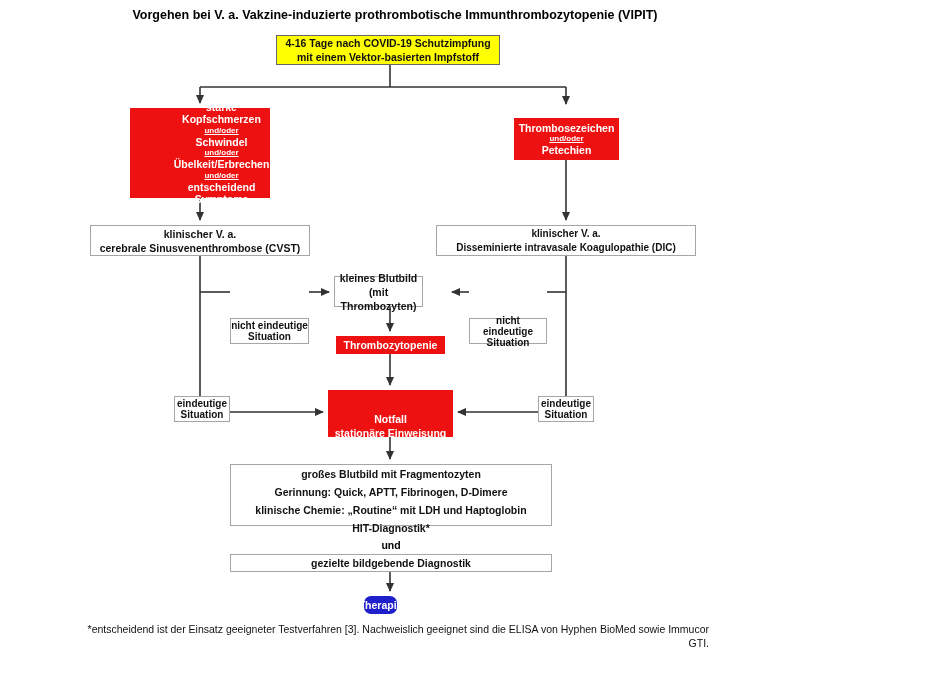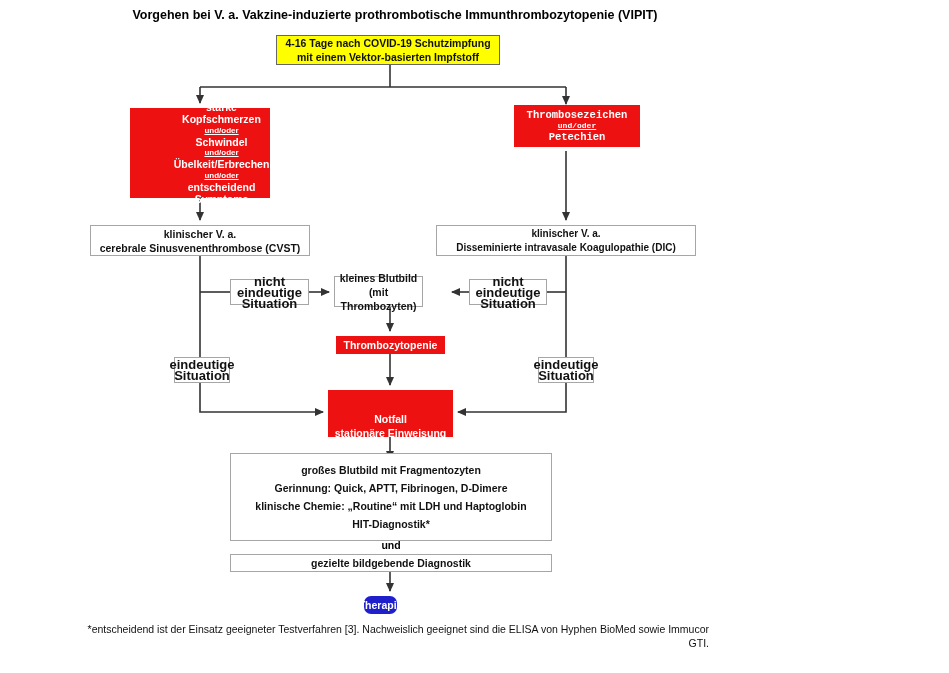--- a/index.html
+++ b/index.html
@@ -14,21 +14,21 @@
   .canvas{position:relative;width:949px;height:673px;background:#ffffff;overflow:hidden;}
   .arrows{position:absolute;left:0;top:0;width:949px;height:673px;z-index:1;}
   .flow-line{stroke:var(--line);stroke-width:1.6;fill:none;}
   .arrow-head{fill:var(--line);}
   .box{position:absolute;z-index:2;display:flex;flex-direction:column;justify-content:center;
        align-items:center;text-align:center;font-weight:bold;color:#111;line-height:14px;}
   .white-box{background:#ffffff;border:1px solid var(--box-border);font-size:10.5px;}
   .red-box{background:var(--red);color:#ffffff;font-size:10.5px;}
   .yellow-box{background:var(--yellow);border:1px solid #666666;font-size:10.5px;color:#111;}
   .blue-box{background:var(--blue);color:#ffffff;font-size:10.5px;}
-  .small-box{font-size:13px;line-height:11px;}
+  .small-box{font-size:10px;line-height:11px;margin-top:39px;}
   .andor{font-size:8px;line-height:10px;text-decoration:underline;}
   .sym-line{line-height:12.5px;}
   .big-line{line-height:18px;}
   .title{position:absolute;left:0;top:8px;width:790px;text-align:center;
          font-size:12.5px;font-weight:bold;color:#000;z-index:2;}
   .und-label{position:absolute;left:230px;top:539px;width:322px;text-align:center;
              font-size:10.5px;font-weight:bold;color:#000;z-index:2;}
   .footnote{position:absolute;left:85px;top:622px;width:624px;font-size:10.5px;
             line-height:14px;color:#111;z-index:2;text-align:right;}
 </style>
@@ -71,21 +71,21 @@
   <div class="box red-box" style="left:130px;top:108px;width:140px;height:90px;padding-left:43px;">
     <div class="sym-line">starke Kopfschmerzen</div>
     <div class="andor">und/oder</div>
     <div class="sym-line">Schwindel</div>
     <div class="andor">und/oder</div>
     <div class="sym-line">Übelkeit/Erbrechen</div>
     <div class="andor">und/oder</div>
     <div class="sym-line">entscheidend Symptome</div>
   </div>
 
-  <div class="box red-box" style="left:514px;top:105px;width:126px;height:42px;font-family:Liberation Mono, monospace;">
+  <div class="box red-box" style="left:514px;top:118px;width:105px;height:42px;">
     <div class="sym-line">Thrombosezeichen</div>
     <div class="andor">und/oder</div>
     <div class="sym-line">Petechien</div>
   </div>
 
   <div class="box white-box" style="left:90px;top:225px;width:220px;height:31px;">
     <div>klinischer V. a.</div>
     <div>cerebrale Sinusvenenthrombose (CVST)</div>
   </div>
 
@@ -121,21 +121,21 @@
   <div class="box white-box small-box" style="left:538px;top:357px;width:56px;height:26px;">
     <div>eindeutige</div>
     <div>Situation</div>
   </div>
 
   <div class="box red-box" style="left:328px;top:390px;width:125px;height:47px;justify-content:space-between;padding:22px 0;">
     <div>Notfall</div>
     <div>stationäre Einweisung</div>
   </div>
 
-  <div class="box white-box" style="left:230px;top:453px;width:322px;height:88px;">
+  <div class="box white-box" style="left:230px;top:464px;width:322px;height:62px;justify-content:space-between;">
     <div class="big-line">großes Blutbild mit Fragmentozyten</div>
     <div class="big-line">Gerinnung: Quick, APTT, Fibrinogen, D-Dimere</div>
     <div class="big-line">klinische Chemie: „Routine“ mit LDH und Haptoglobin</div>
     <div class="big-line">HIT-Diagnostik*</div>
   </div>
 
   <div class="und-label">und</div>
 
   <div class="box white-box" style="left:230px;top:554px;width:322px;height:18px;">
     <div>gezielte bildgebende Diagnostik</div>

